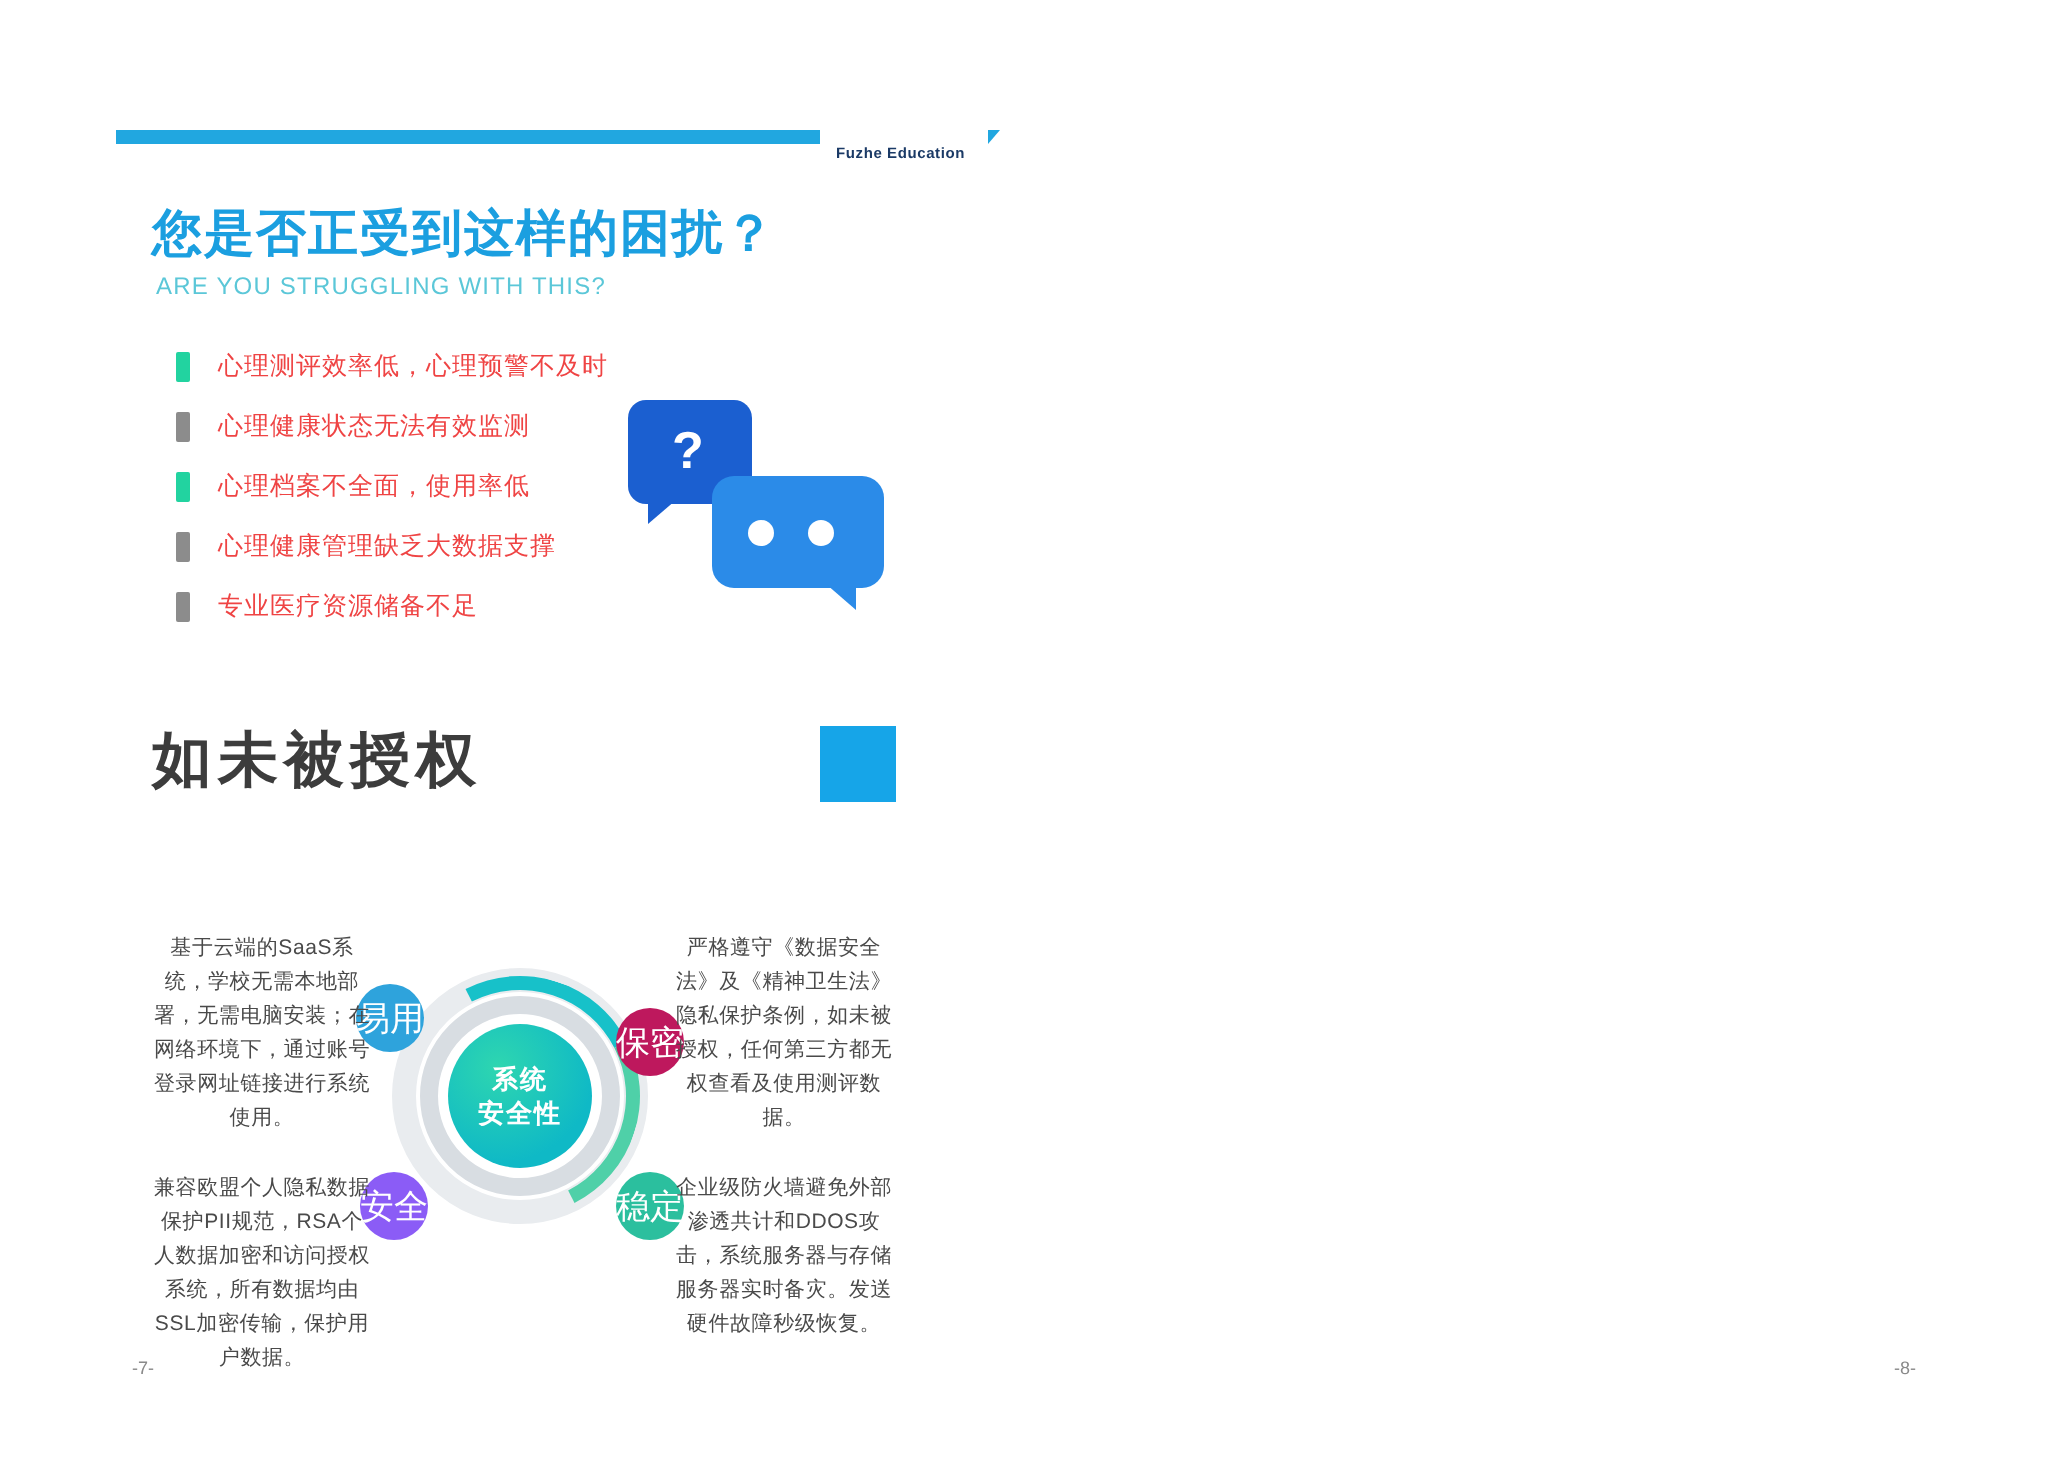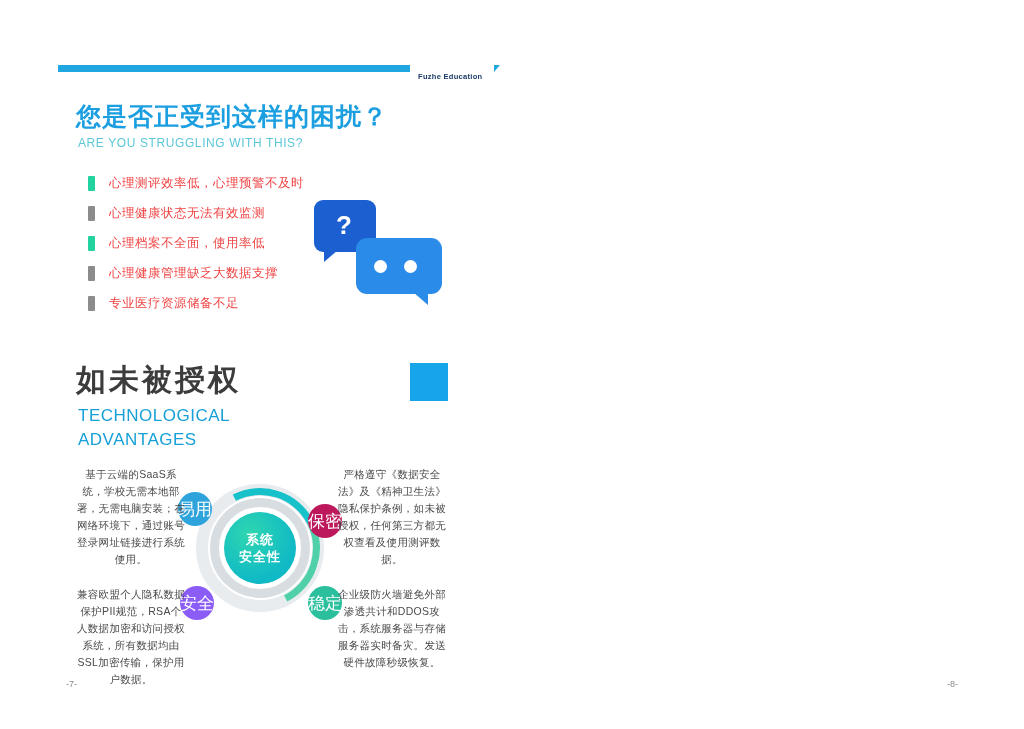--- a/index.html
+++ b/index.html
@@ -127,24 +127,20 @@
       <div class="bub1">
         <span>?</span>
       </div>
       <div class="bub2">
         <div class="dot" style="left:18px"></div>
         <div class="dot" style="left:48px"></div>
       </div>
     </div>
 
     <div class="l-title2">如未被授权</div>
-    <div class="l-sub2">
-      <div>TECHNOLOGICAL</div>
-      <div>ADVANTAGES</div>
-    </div>
     <div class="sq"></div>
 
     <div class="circ-wrap">
       <div class="ring-outer"></div>
       <div class="ring-grad"></div>
       <div class="ring-mid"></div>
       <div class="core">
         <div>
           <div>系统</div>
           <div>安全性</div>

